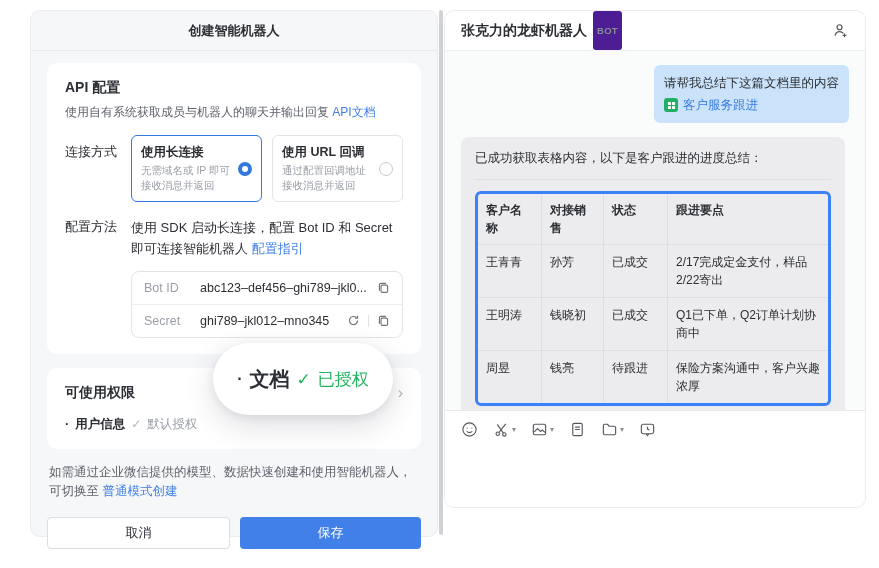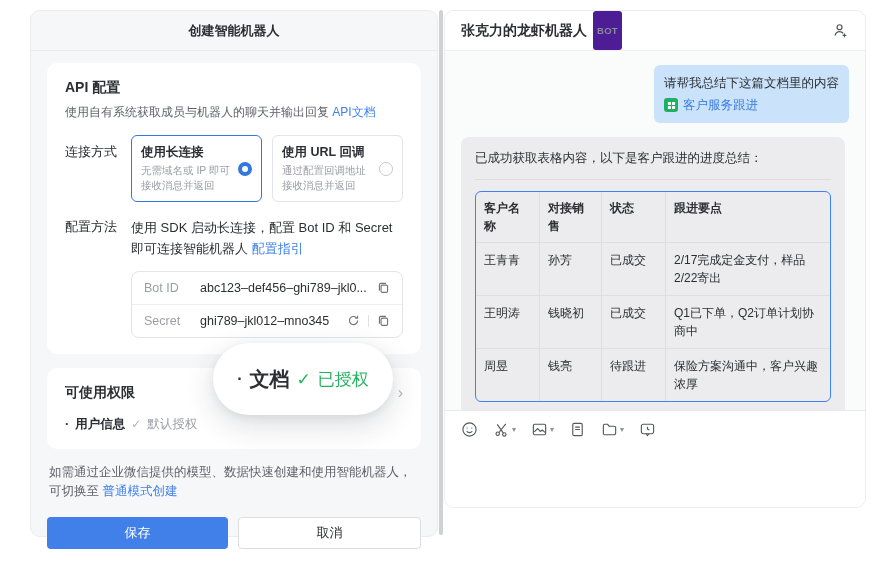--- a/index.html
+++ b/index.html
@@ -82,21 +82,21 @@
   .attach-row { display:flex; align-items:center; gap:5px; margin-top:2px; }
   .sheet-ico { width:14px; height:14px; background:#21ae63; border-radius:3px; display:inline-flex;
     align-items:center; justify-content:center; flex:0 0 14px; }
   .attach-link { color:#3b7de0; font-size:12.5px; cursor:pointer; }
   .msg-bot { align-self:flex-start; background:#ececee; border-radius:8px; padding:12px 14px 14px 14px;
     margin-top:14px; width:384px; font-size:12.5px; }
   .bot-intro { line-height:1.5; }
   .bot-div { height:1px; background:#dcdde0; margin:11px 0; }
   .tbl-title { font-weight:bold; font-size:13px; margin-bottom:10px; }
   table.followup { border-collapse:separate; border-spacing:0; width:100%;
-    border:1px solid #3b82f6; border-radius:6px; font-size:12px; }
+    border:3px solid #3b82f6; border-radius:6px; font-size:12px; }
   table.followup th, table.followup td { text-align:left; vertical-align:top;
     padding:8px 8px; border-right:1px solid #dddee1; line-height:1.5; }
   table.followup th { font-weight:bold; border-bottom:1px solid #dddee1; padding:7px 8px; }
   table.followup td { border-bottom:1px solid #dddee1; }
   table.followup tr:last-child td { border-bottom:none; }
   table.followup th:last-child, table.followup td:last-child { border-right:none; }
   table.followup th:nth-child(1), table.followup td:nth-child(1) { width:64px; }
   table.followup th:nth-child(2), table.followup td:nth-child(2) { width:62px; }
   table.followup th:nth-child(3), table.followup td:nth-child(3) { width:64px; }
 
@@ -204,22 +204,22 @@
           <span class="check">✓</span>
           <span class="perm-status">默认授权</span>
         </div>
       </div>
 
       <div class="footer-note">
         <span>如需通过企业微信提供的模型、数据快速创建和使用智能机器人，可切换至 </span><a class="link">普通模式创建</a>
       </div>
 
       <div class="btn-row">
+        <div class="btn btn-secondary">取消</div>
         <div class="btn btn-primary">保存</div>
-        <div class="btn btn-secondary">取消</div>
       </div>
     </div>
 
     <div class="zoom-pill">
       <span class="bullet">·</span>
       <span class="perm-name">文档</span>
       <span class="check-g">✓</span>
       <span class="perm-status-g">已授权</span>
     </div>
   </div>

